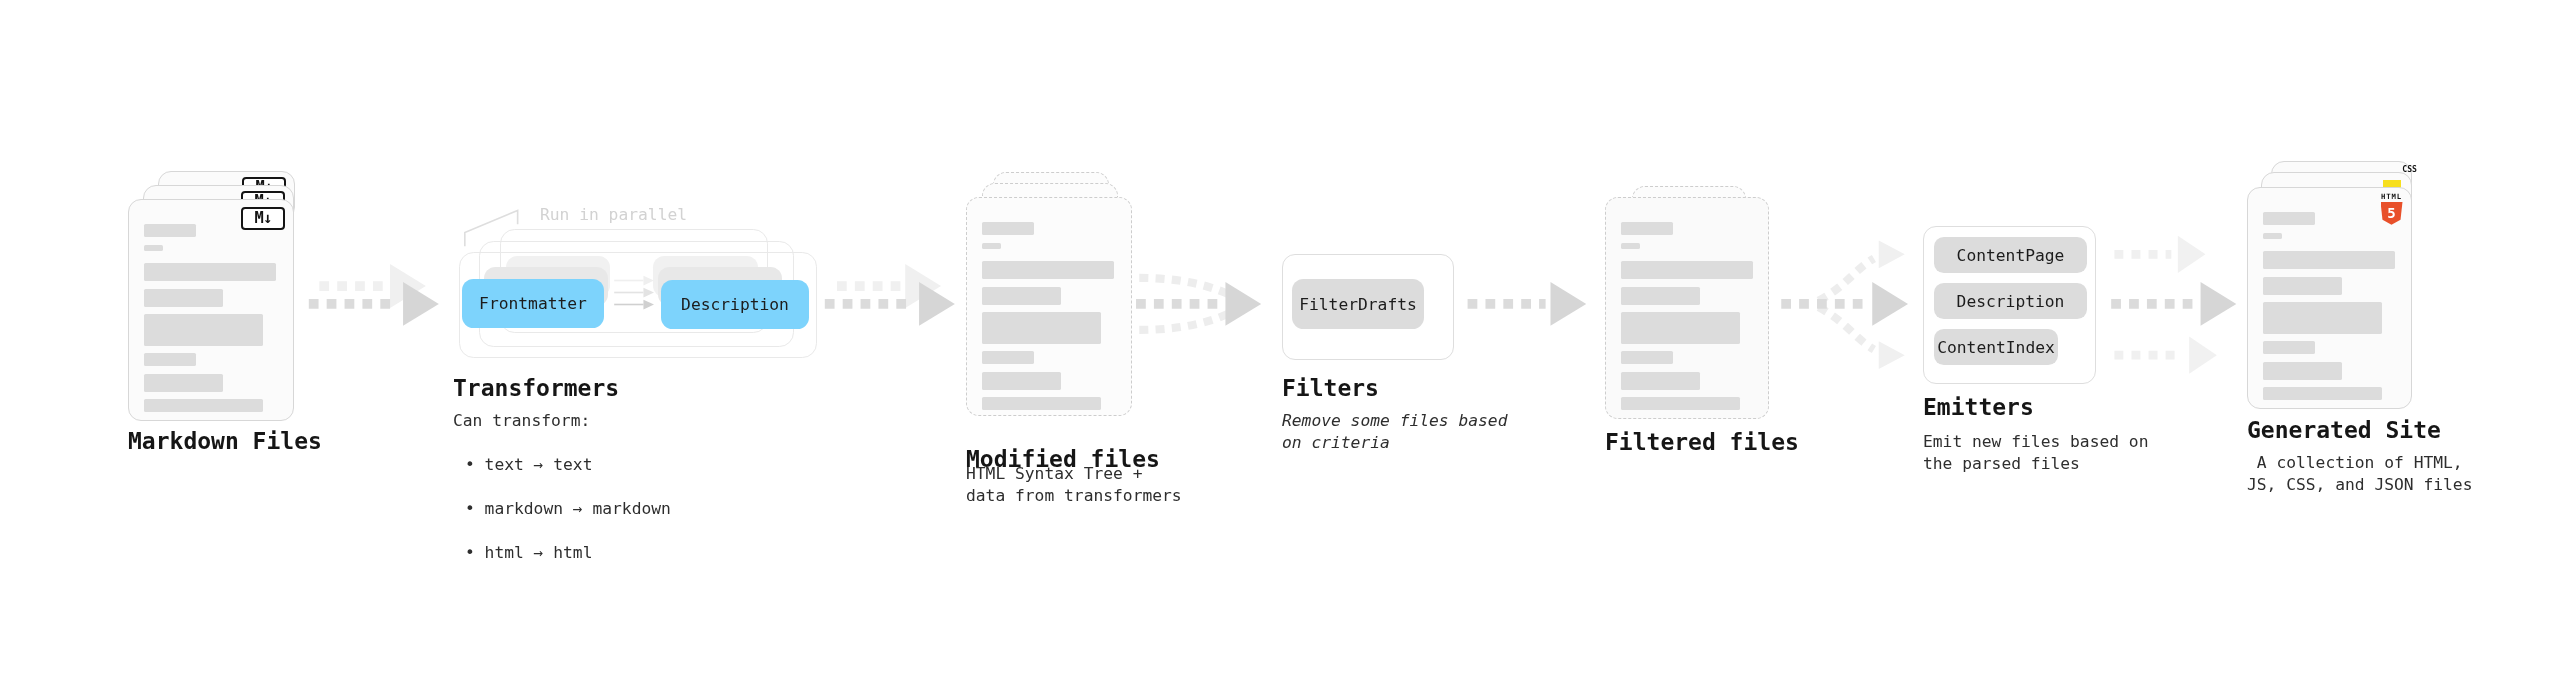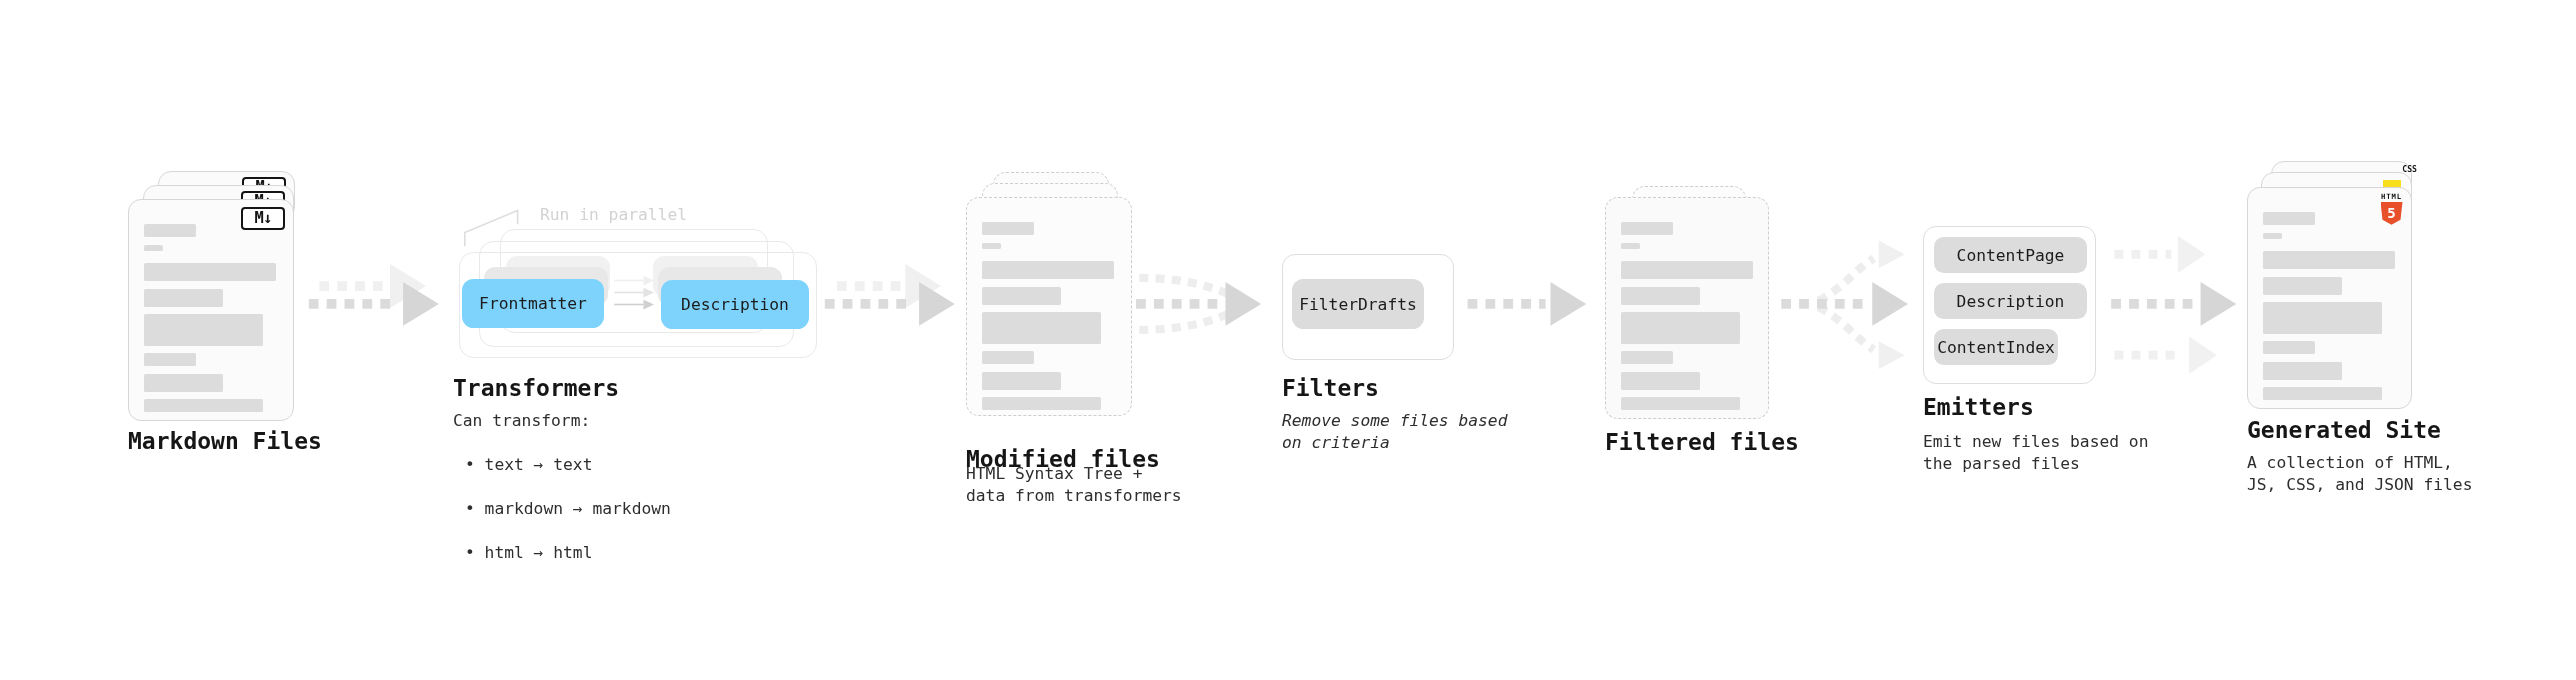--- a/index.html
+++ b/index.html
@@ -257,18 +257,18 @@
           <div class="b2"></div>
           <div class="b3"></div>
           <div class="b4"></div>
         <div class="b5"></div>
           <div class="b6"></div>
           <div class="b7"></div>
           <div class="b8"></div>
       </div>
     </div>
     <div class="stage-title" style="left:2247px;top:417px;">Generated Site</div>
-    <div class="stage-desc" style="left:2247px;top:452px;">A collection of HTML,
+    <div class="stage-desc" style="left:2247px;top:452px;text-align:center;">A collection of HTML,
 JS, CSS, and JSON files</div>
   </div>
 
 </div>
 
 
 </body></html>

